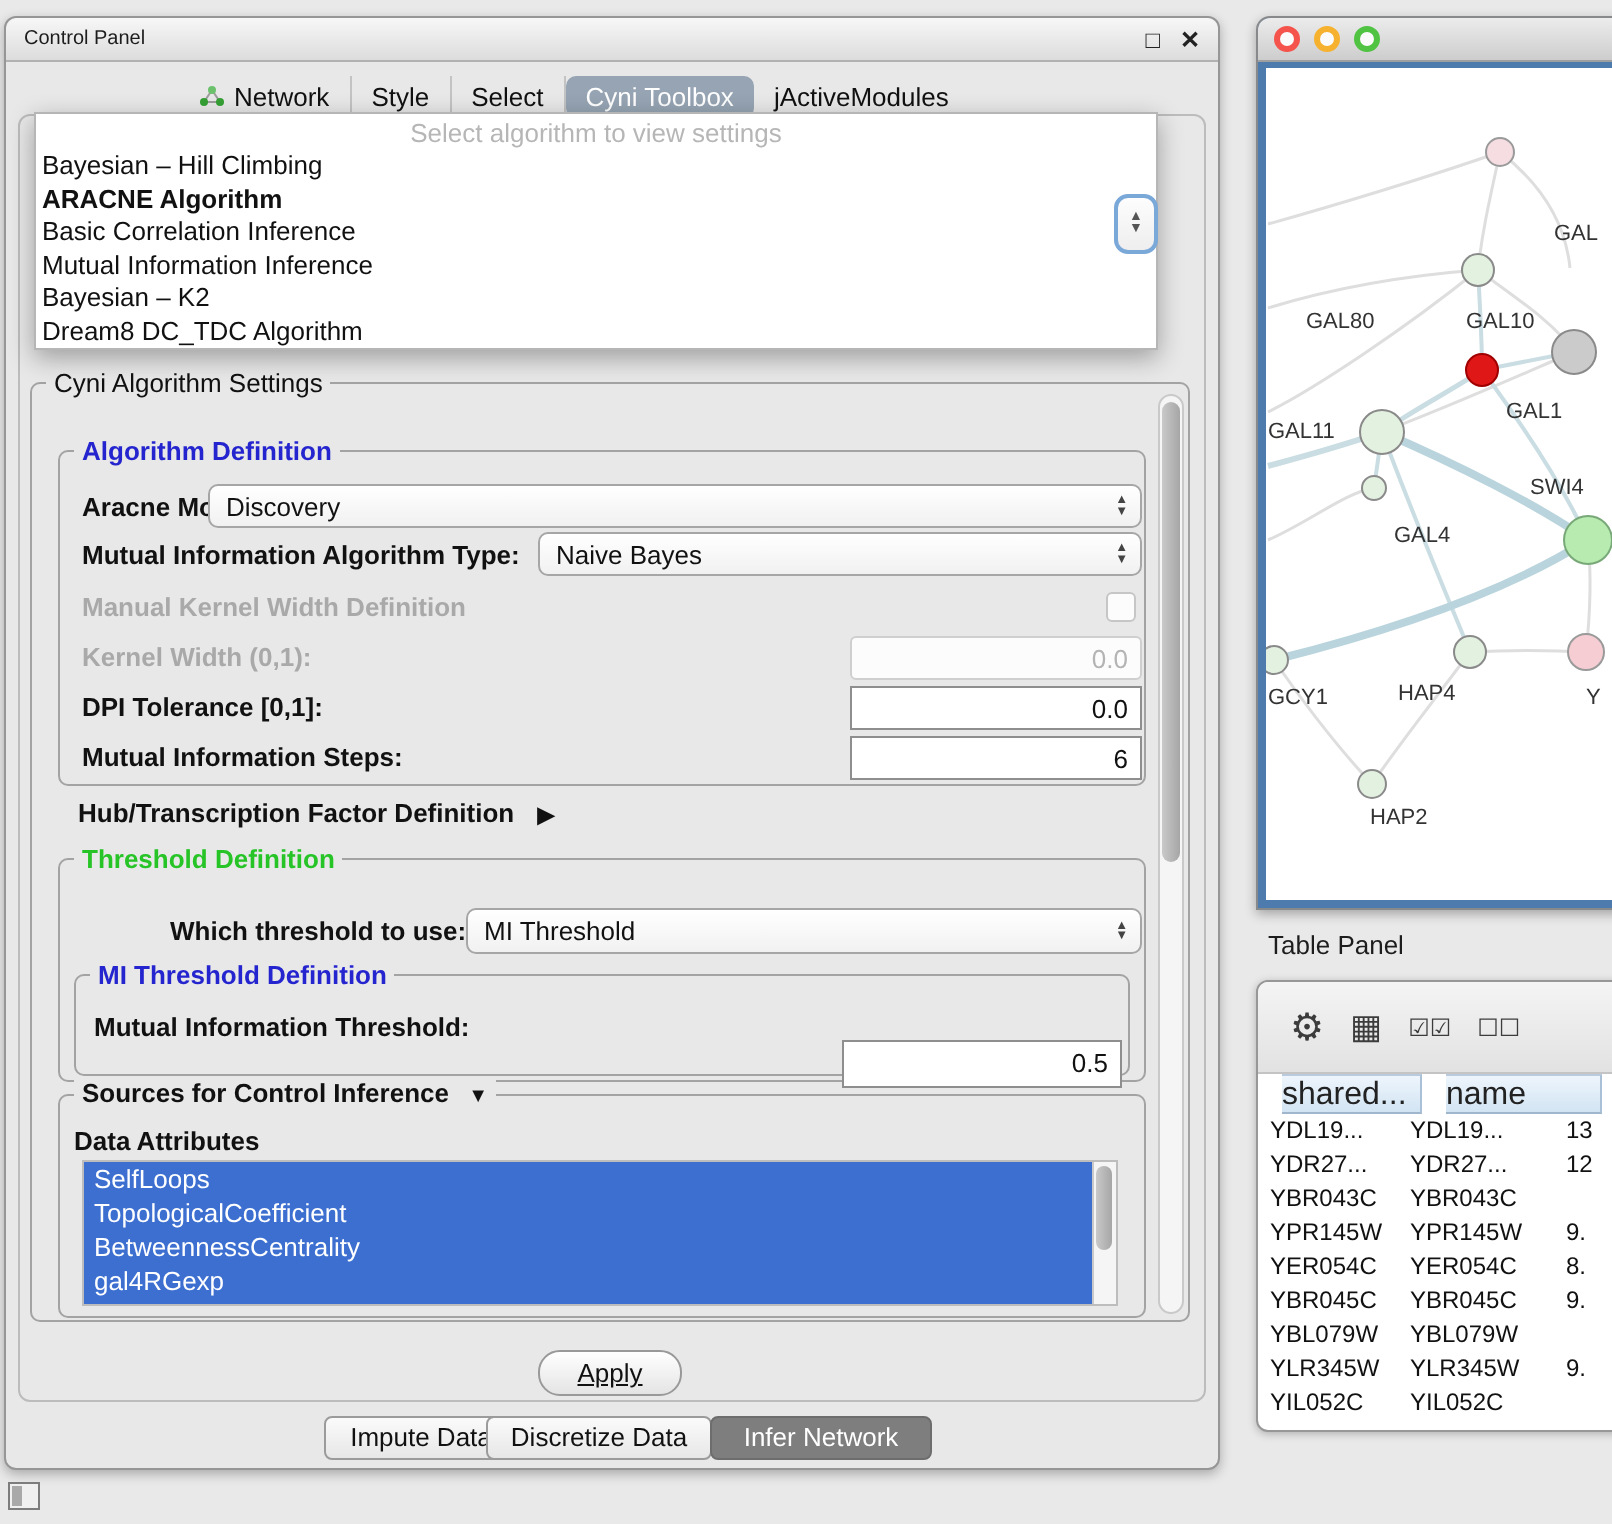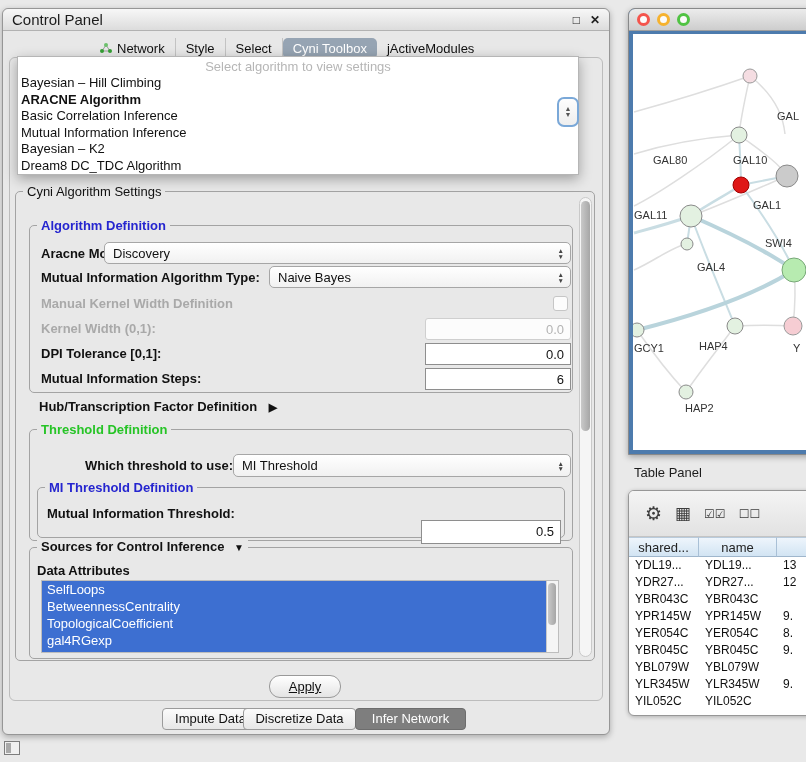--- a/index.html
+++ b/index.html
@@ -9,21 +9,21 @@
   .abs { position:absolute; }
   .b { font-weight:bold; }
   .gray { color:#a9a9a9; }
 
   
   #control-panel { left:2px; top:8px; width:608px; height:727px; background:#e8e8e8;
                    border:1px solid #969696; border-radius:6px; box-shadow:0 2px 6px rgba(0,0,0,.28); }
   #cp-titlebar { left:0; top:0; right:0; height:22px; background:linear-gradient(#f7f7f7,#dcdcdc);
                  border-bottom:1px solid #b2b2b2; border-radius:6px 6px 0 0;
                  display:flex; align-items:center; padding:0 9px; }
-  #cp-title { font-size:15px; color:#1c1c1c; }
+  #cp-title { font-size:10px; color:#1c1c1c; }
   #cp-btns { margin-left:auto; display:flex; gap:10px; font-size:12px; color:#222; }
   #cp-btns span { cursor:default; }
 
   
   #cp-tabs { left:86px; top:27px; height:24px; display:flex; align-items:center; }
   .tab { padding:3px 10px; display:flex; align-items:center; gap:5px; border-right:1px solid #c3c3c3; white-space:nowrap; }
   .tab:last-child { border-right:none; }
   .tab.sel { background:#96a4b3; color:#fff; border-radius:5px; border-right:none; }
 
   #outer-box { left:6px; top:48px; width:594px; height:644px; border:1px solid #bcbcbc; border-radius:6px; }
@@ -75,21 +75,21 @@
   .nlabel { font-size:11px; fill:#333; font-family:"Liberation Sans",sans-serif; }
 
   
   #table-panel-title { left:634px; top:465px; font-size:13px; color:#1d1d1d; }
   #table-window { left:628px; top:490px; width:200px; height:226px; background:#fff; border:1px solid #979797;
                   border-radius:6px; overflow:hidden; box-shadow:0 1px 4px rgba(0,0,0,.25); }
   #tbl-toolbar { position:absolute; left:0; top:0; right:0; height:46px; background:linear-gradient(#f4f4f4,#e2e2e2);
                  border-bottom:1px solid #c4c4c4; display:flex; align-items:center; gap:13px; padding:0 16px; color:#3c3c3c; }
   #tbl-header { position:absolute; left:0; top:46px; right:0; height:20px; display:flex; }
   .hcell { background:linear-gradient(#eef5fc,#d2e4f3); border-right:1px solid #a9c0d6; border-top:1px solid #b9cbdc;
-           border-bottom:1px solid #9fb6cc; font-size:13px; text-align:center; line-height:19px; color:#222; }
+           border-bottom:1px solid #9fb6cc; font-size:16px; line-height:19px; color:#222;margin-left:12px; }
   #tbl-rows { position:absolute; left:0; top:66px; right:0; bottom:0; }
   .trow { display:flex; height:17px; line-height:17px; font-size:12px; background:#fff; }
   .tc { padding-left:6px; white-space:nowrap; overflow:hidden; }
   .c1 { width:70px; } .c2 { width:78px; } .c3 { flex:1; }
 
   #dock-icon { left:4px; top:741px; width:16px; height:14px; border:1px solid #7d7d7d; background:#f0f0f0; }
   #dock-icon div { position:absolute; left:1px; top:1px; width:5px; bottom:1px; background:#a9a9a9; }
 </style>
 </head>
 <body>
@@ -210,22 +210,22 @@
 
     <div class="group" style="left:26px; top:538px; width:544px; height:112px;"></div>
     <span class="glabel b abs" style="left:34px; top:530px;">
       <span>Sources for Control Inference</span>
       <span style="font-size:10px; margin-left:6px;">▼</span>
     </span>
     <span class="abs b" style="left:34px; top:554px;">Data Attributes</span>
 
     <div id="attr-list" class="abs">
       <div class="attr-item">SelfLoops</div>
+      <div class="attr-item">TopologicalCoefficient</div>
       <div class="attr-item">BetweennessCentrality</div>
-      <div class="attr-item">TopologicalCoefficient</div>
       <div class="attr-item">gal4RGexp</div>
       <div class="attr-item" style="height:6px;"></div>
       <div class="vscroll" style="right:0; top:0; width:12px; height:71px; border-radius:0; border-top:none; border-right:none; border-bottom:none;">
         <div class="vthumb" style="left:1px; top:2px; width:8px; height:42px;"></div>
       </div>
     </div>
 
     <div id="apply-btn" class="abs">Apply</div>
 
     <div class="btab" style="left:144px; top:699px; width:97px;margin-left:15px;">Impute Data</div>

